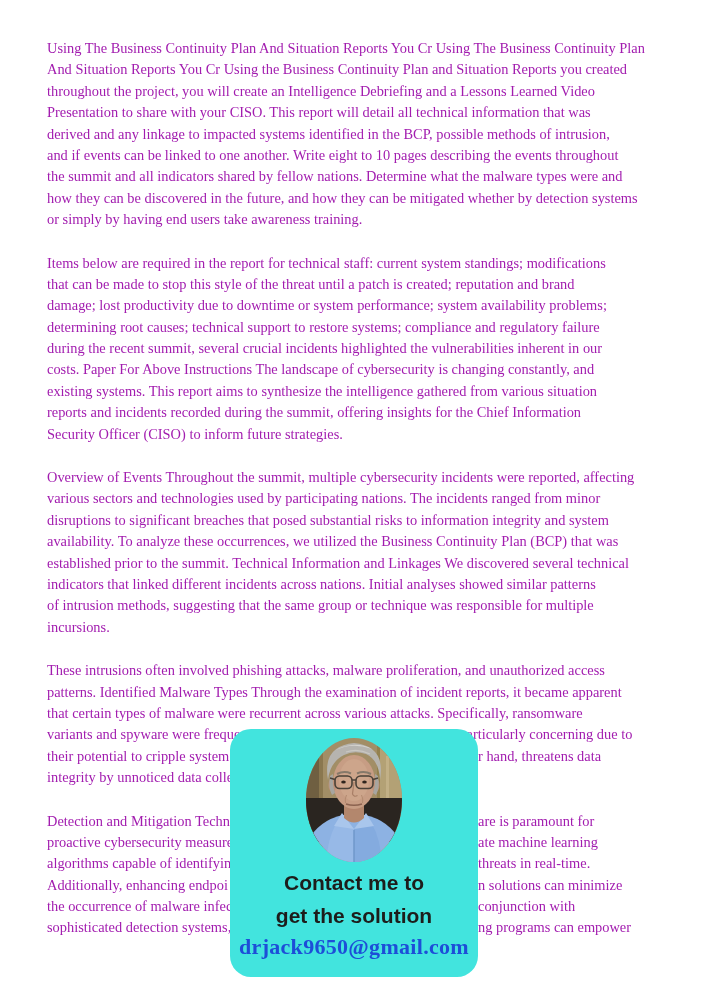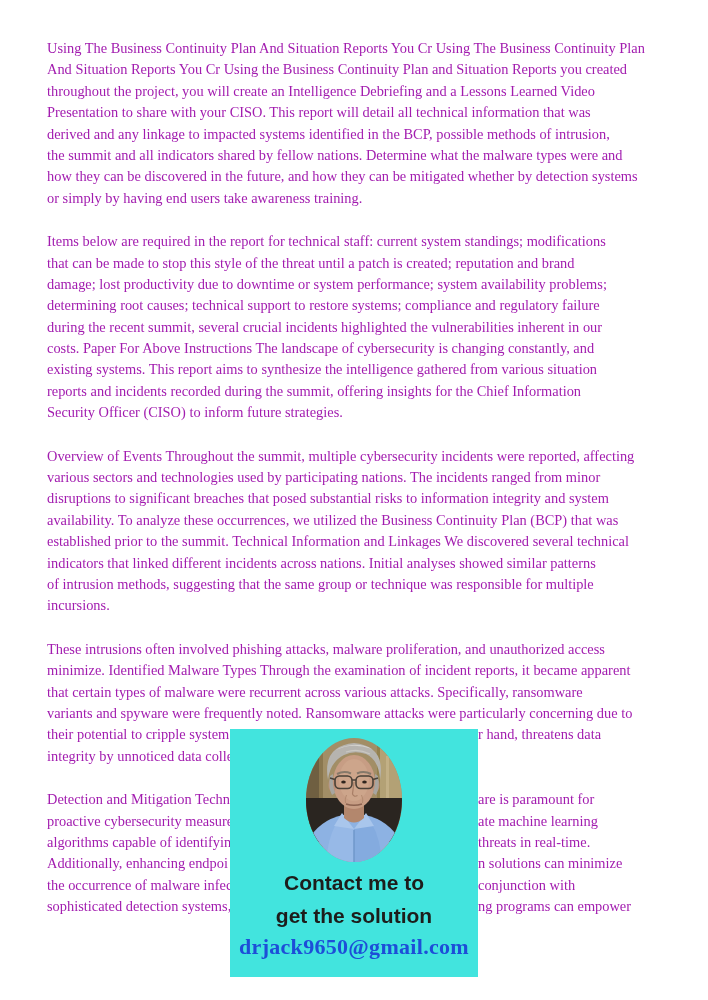--- a/index.html
+++ b/index.html
@@ -74,20 +74,21 @@
 
 <div class="page">
 
   <div id="doc" class="doc" style="color: #a21caf;">
       <div class="para">
         <div class="line"><span class="lfrag">Using The Business Continuity Plan And Situation Reports You Cr Using The Business Continuity Plan</span></div>
         <div class="line"><span class="lfrag">And Situation Reports You Cr Using the Business Continuity Plan and Situation Reports you created</span></div>
         <div class="line"><span class="lfrag">throughout the project, you will create an Intelligence Debriefing and a Lessons Learned Video</span></div>
         <div class="line"><span class="lfrag">Presentation to share with your CISO. This report will detail all technical information that was</span></div>
         <div class="line"><span class="lfrag">derived and any linkage to impacted systems identified in the BCP, possible methods of intrusion,</span></div>
+        <div class="line"><span class="lfrag">and if events can be linked to one another. Write eight to 10 pages describing the events throughout</span></div>
         <div class="line"><span class="lfrag">the summit and all indicators shared by fellow nations. Determine what the malware types were and</span></div>
         <div class="line"><span class="lfrag">how they can be discovered in the future, and how they can be mitigated whether by detection systems</span></div>
         <div class="line"><span class="lfrag">or simply by having end users take awareness training.</span></div>
       </div>
       <div class="para">
         <div class="line"><span class="lfrag">Items below are required in the report for technical staff: current system standings; modifications</span></div>
         <div class="line"><span class="lfrag">that can be made to stop this style of the threat until a patch is created; reputation and brand</span></div>
         <div class="line"><span class="lfrag">damage; lost productivity due to downtime or system performance; system availability problems;</span></div>
         <div class="line"><span class="lfrag">determining root causes; technical support to restore systems; compliance and regulatory failure</span></div>
         <div class="line"><span class="lfrag">during the recent summit, several crucial incidents highlighted the vulnerabilities inherent in our</span></div>
@@ -101,37 +102,37 @@
         <div class="line"><span class="lfrag">various sectors and technologies used by participating nations. The incidents ranged from minor</span></div>
         <div class="line"><span class="lfrag">disruptions to significant breaches that posed substantial risks to information integrity and system</span></div>
         <div class="line"><span class="lfrag">availability. To analyze these occurrences, we utilized the Business Continuity Plan (BCP) that was</span></div>
         <div class="line"><span class="lfrag">established prior to the summit. Technical Information and Linkages We discovered several technical</span></div>
         <div class="line"><span class="lfrag">indicators that linked different incidents across nations. Initial analyses showed similar patterns</span></div>
         <div class="line"><span class="lfrag">of intrusion methods, suggesting that the same group or technique was responsible for multiple</span></div>
         <div class="line"><span class="lfrag">incursions.</span></div>
       </div>
       <div class="para">
         <div class="line"><span class="lfrag">These intrusions often involved phishing attacks, malware proliferation, and unauthorized access</span></div>
-        <div class="line"><span class="lfrag">minimize. Identified Malware Types Through the examination of incident reports, it became apparent</span></div>
+        <div class="line"><span class="lfrag">patterns. Identified Malware Types Through the examination of incident reports, it became apparent</span></div>
         <div class="line"><span class="lfrag">that certain types of malware were recurrent across various attacks. Specifically, ransomware</span></div>
         <div class="line"><span class="lfrag">variants and spyware were frequently noted. Ransomware attacks were particularly concerning due to</span></div>
         <div class="line"><span class="lfrag">their potential to cripple system</span><span class="rfrag">r hand, threatens data</span></div>
         <div class="line"><span class="lfrag">integrity by unnoticed data colle</span></div>
       </div>
       <div class="para">
         <div class="line"><span class="lfrag">Detection and Mitigation Techn</span><span class="rfrag">are is paramount for</span></div>
         <div class="line"><span class="lfrag">proactive cybersecurity measure</span><span class="rfrag">ate machine learning</span></div>
         <div class="line"><span class="lfrag">algorithms capable of identifyin</span><span class="rfrag">threats in real-time.</span></div>
         <div class="line"><span class="lfrag">Additionally, enhancing endpoi</span><span class="rfrag">n solutions can minimize</span></div>
         <div class="line"><span class="lfrag">the occurrence of malware infec</span><span class="rfrag">conjunction with</span></div>
         <div class="line"><span class="lfrag">sophisticated detection systems,</span><span class="rfrag">ng programs can empower</span></div>
       </div>
     </div>
 
-  <div class="card" id="promo-card" style="background: rgb(66, 228, 222);">
+  <div class="card" id="promo-card" style="background: rgb(66, 228, 222); border-radius: 21px;">
     <div class="photo">
       <svg viewBox="0 0 96 124" width="96" height="124">
 
         <rect width="96" height="124" fill="#a28e66"></rect>
         <rect x="0" y="0" width="13" height="124" fill="#6f5f41"></rect>
         <rect x="13" y="0" width="4" height="124" fill="#8a774f"></rect>
         <rect x="74" y="0" width="22" height="124" fill="#b3a175"></rect>
         <rect x="71" y="0" width="3" height="124" fill="#93814f"></rect>
         <rect x="80" y="18" width="3" height="60" fill="#c2b086"></rect>
 

